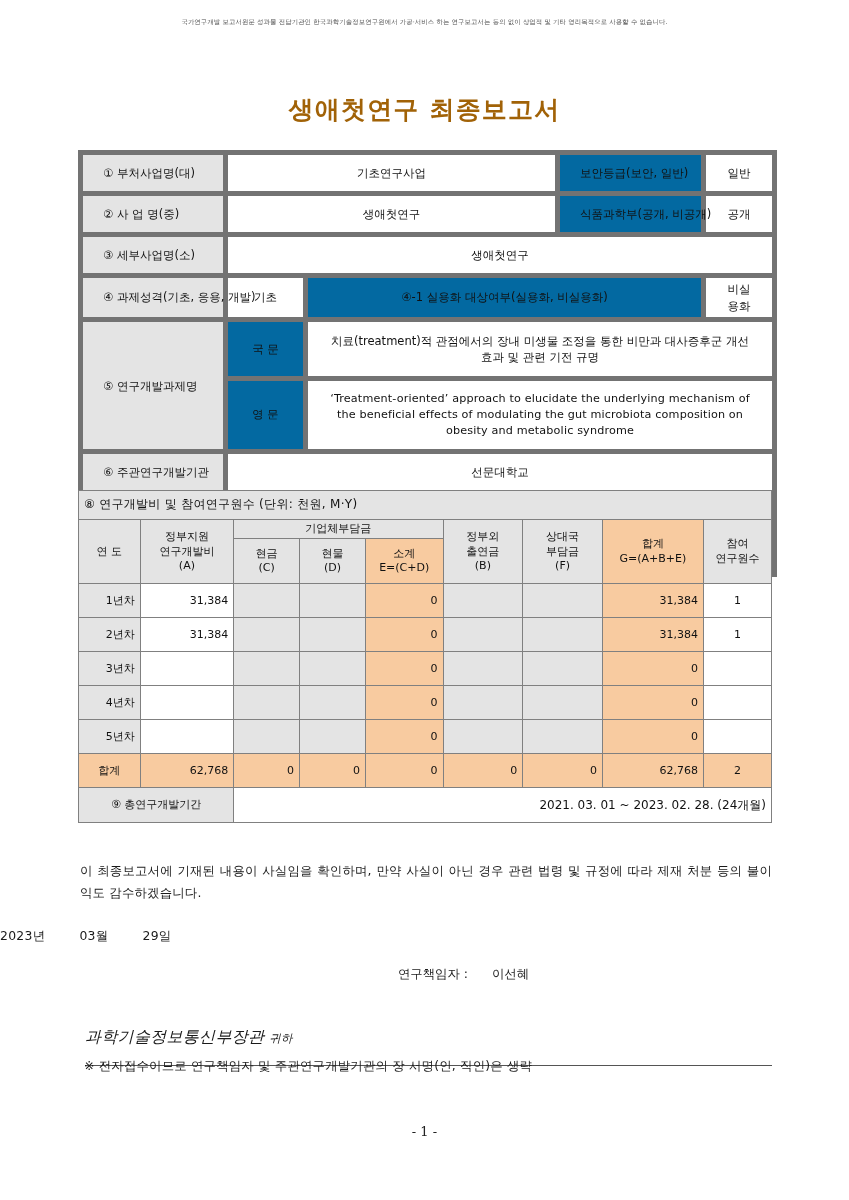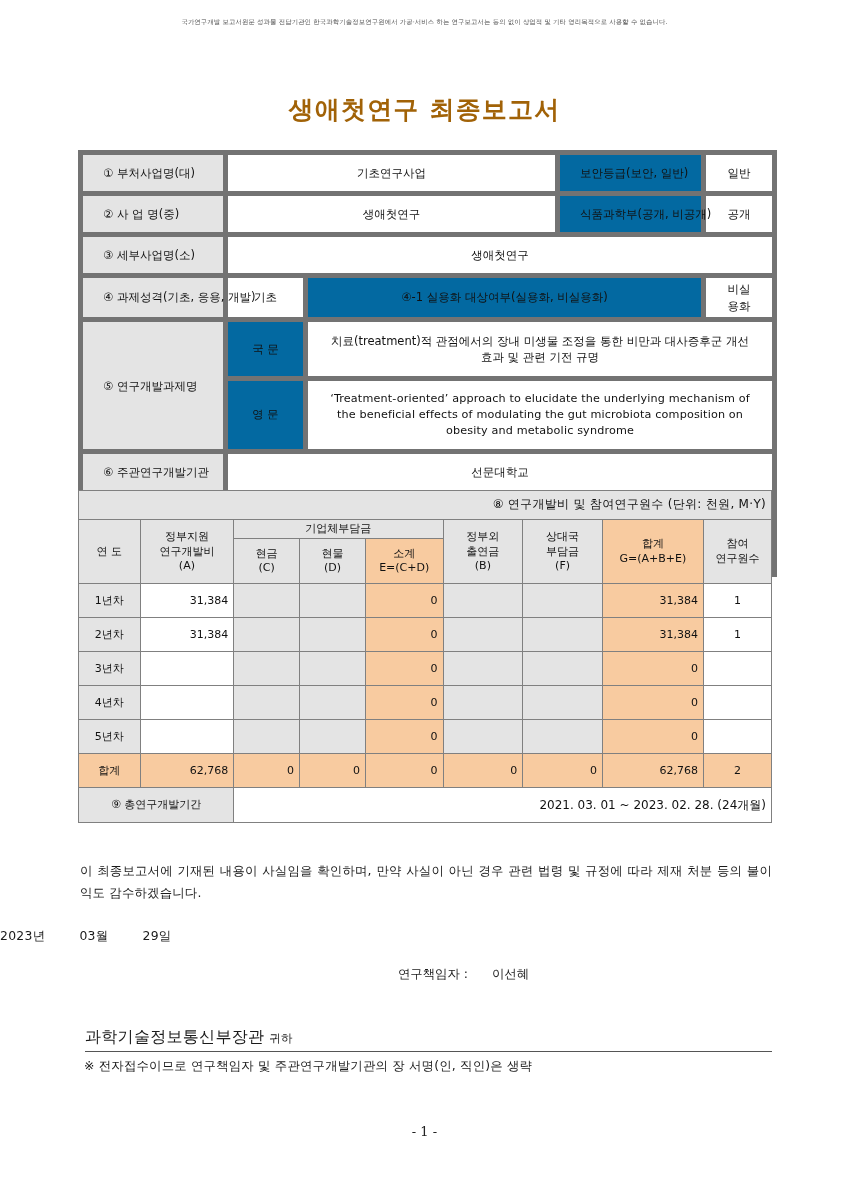--- a/index.html
+++ b/index.html
@@ -77,21 +77,21 @@
   }
   .val-c { text-align: center; background: #fff; margin-left: 28px; }
   .val-l { text-align: center; background: #fff; }
   .tall { height: 30px; }
   .title-ko { height: 48px; }
   .title-en { height: 62px; font-size: 11.2px; letter-spacing: 0.15px; }
 
   
   .budget-caption {
     background: #e4e4e4;
-    text-align: right;
+    text-align: left;
     font-size: 12px;
     height: 24px;
     letter-spacing: 0.3px;
   }
   .budget-table {
     position: absolute;
     left: 78px;
     width: 694px;
     border-collapse: collapse;
     table-layout: fixed;
@@ -109,21 +109,21 @@
     text-align: center;
     font-size: 11px;
   }
   .bh-orange {
     background: #f8cba0;
     text-align: center;
     font-size: 11px;
   }
   .yr {
     background: #e4e4e4;
-    text-align: center;
+    text-align: right;
     white-space: nowrap;
     height: 29px;
   }
   .c-white { background: #ffffff; text-align: right; }
   .c-grey  { background: #e4e4e4; text-align: right; }
   .c-orange{ background: #f8cba0; text-align: right; }
   .c-white-c { background: #ffffff; text-align: center; }
   .c-orange-c{ background: #f8cba0; text-align: center; }
   .tot td { background: #f8cba0; }
   .period-lbl {
@@ -173,23 +173,24 @@
     width: 849px;
     text-align: center;
     font-size: 12.4px;
   }
   .minister {
     position: absolute;
     left: 85px;
     top: 1027px;
     width: 687px;
     border-bottom: 1px solid #555;
-    padding-bottom: 3px;
+    padding-bottom: 17px;
     font-size: 16px;
     letter-spacing: 0.3px;
+    font-style: italic;
   }
   .minister .hon { font-size: 11.5px; margin-left: 5px; }
   .note {
     position: absolute;
     left: 84px;
     top: 1058px;
     font-size: 12.4px;
     letter-spacing: 0.2px;
   }
   .page-num {

